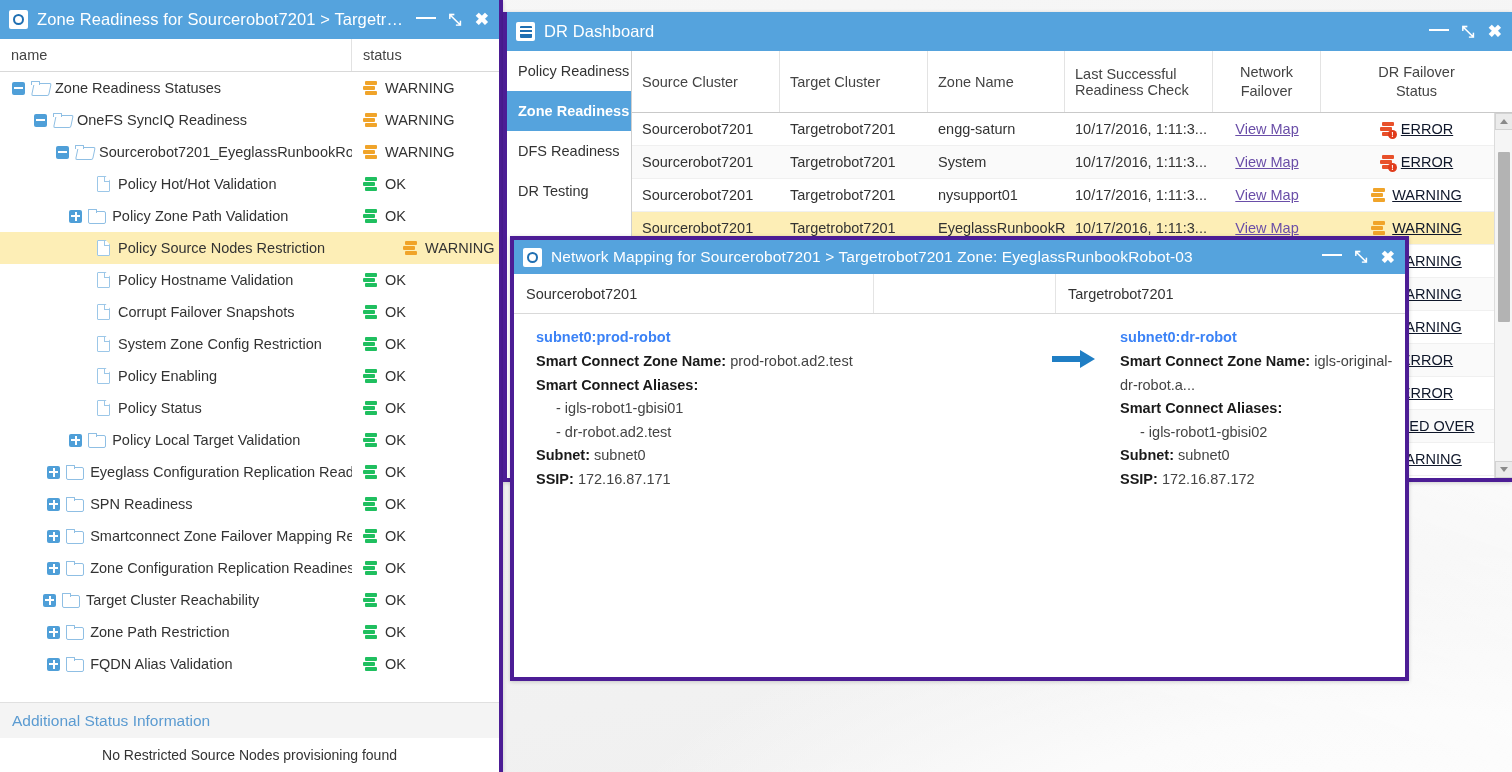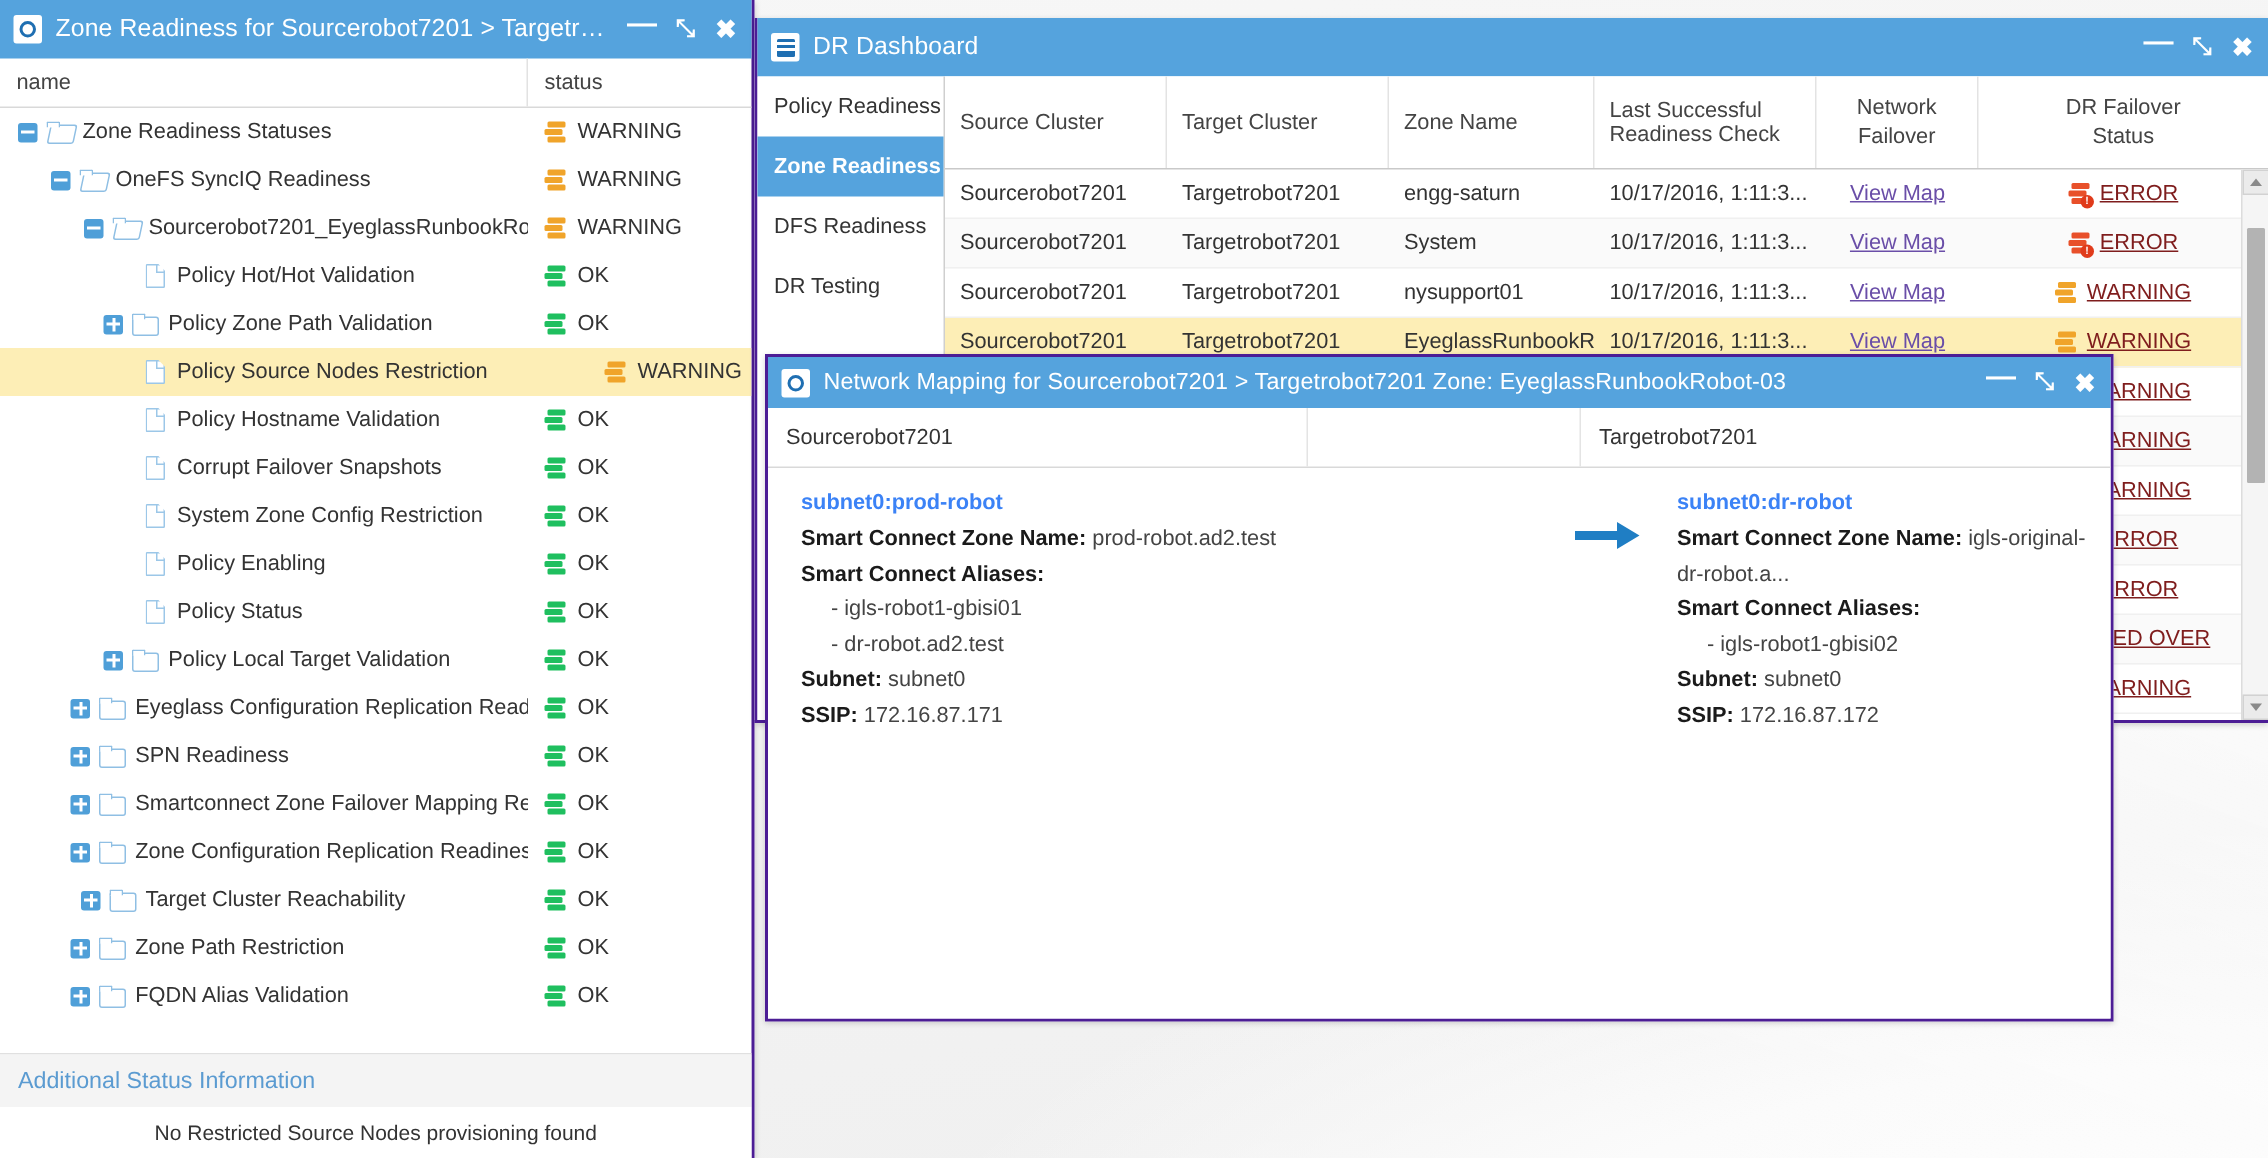--- a/index.html
+++ b/index.html
@@ -26,21 +26,21 @@
     position:absolute; left:46%; top:52%; width:75%; height:60%;
     border-radius: 55% 45% 60% 40%/60% 55% 45% 40%;
     background: linear-gradient(200deg, rgba(255,255,255,.95), rgba(255,255,255,0) 70%);
     filter: blur(1px);
   }
 
   
   .win {
     position: absolute;
     background: #fff;
-    border: 2px solid #4c1d95;
+    border: 4px solid #4c1d95;
     display: flex; flex-direction: column;
     box-shadow: 0 1px 4px rgba(0,0,0,.18);
   }
   .titlebar {
     height: 39px; flex: 0 0 39px;
     background: #55a3dd;
     display: flex; align-items: center;
     padding: 0 10px 0 9px;
     color: #fff;
     user-select: none;
@@ -194,21 +194,21 @@
   }
   .grow:nth-child(even) { background: #fafafa; }
   .grow.sel { background: #fdeeb6; }
   .grow > div { padding: 0 10px; display:flex; align-items:center; height:100%; overflow:hidden; white-space:nowrap; }
   .c-src  { width: 148px; flex:0 0 148px; }
   .c-tgt  { width: 148px; flex:0 0 148px; }
   .c-zone { width: 137px; flex:0 0 137px; }
   .c-last { width: 148px; flex:0 0 148px; }
   .c-net  { width: 108px; flex:0 0 108px; justify-content:center; }
   .c-dr   { flex: 1 1 auto; justify-content:center; gap:6px; }
-  .lnk { color: #7f1d1d; text-decoration: underline; cursor: pointer; font-size: 14.5px; }
+  .lnk { color: #0f172a; text-decoration: underline; cursor: pointer; font-size: 14.5px; }
   .lnk.blue { color: #6a4ea8; }
 
   .vscroll {
     position: absolute; right: 0; top: 0; bottom: 0; width: 18px;
     background: #f5f5f5; border-left: 1px solid #dcdcdc;
     display: flex; flex-direction: column; align-items: center;
   }
   .vs-btn {
     width: 18px; height: 17px; background: #ebebeb; border: 1px solid #d2d2d2;
     display:flex; align-items:center; justify-content:center; cursor:pointer;
@@ -505,21 +505,21 @@
         <div class="st">
           <span class="sico ok">
             <b></b>
             <i></i>
             <s></s>
           </span>
           <span class="stat-txt">OK</span>
         </div>
       </div>
       <div class="trow">
-        <div class="nm" style="padding-left: 54px;">
+        <div class="nm" style="padding-left: 43px;">
           <span class="toggle plus"></span>
           <span class="ico-folder"></span>
           <span>Target Cluster Reachability</span>
         </div>
         <div class="st">
           <span class="sico ok">
             <b></b>
             <i></i>
             <s></s>
           </span>

